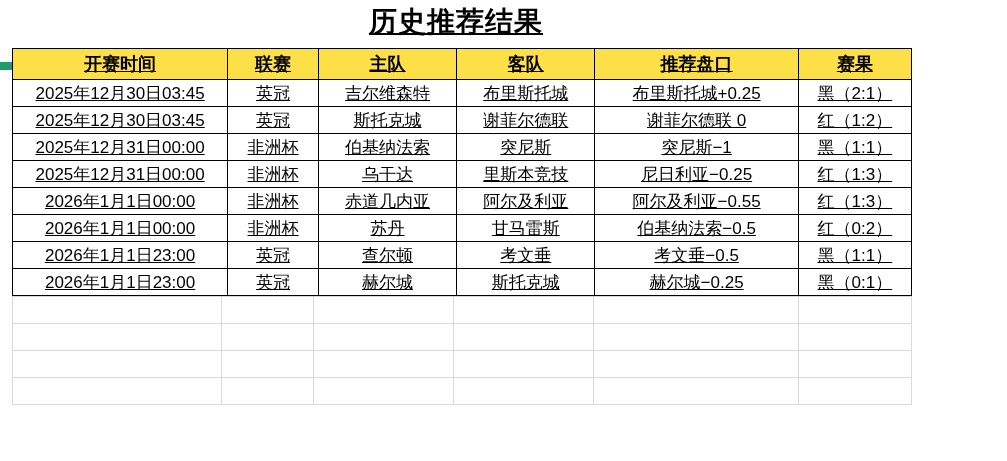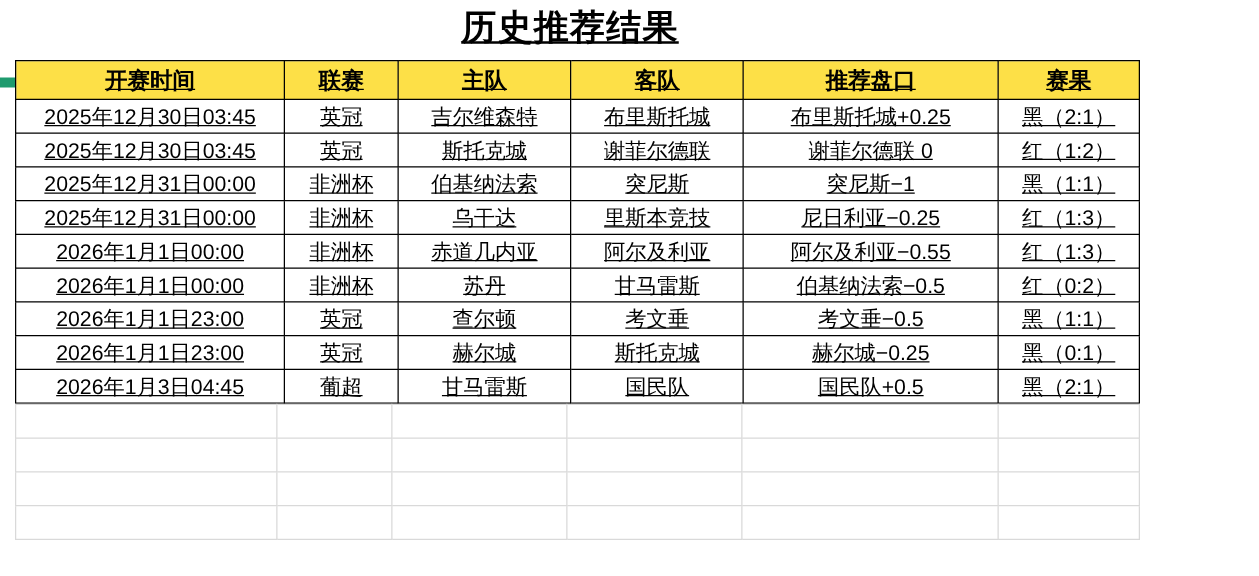--- a/index.html
+++ b/index.html
@@ -170,28 +170,20 @@
         <td class="col-5 result-black">黑（1:1）</td>
       </tr>
       <tr>
         <td class="col-0">2026年1月1日23:00</td>
         <td class="col-1">英冠</td>
         <td class="col-2">赫尔城</td>
         <td class="col-3">斯托克城</td>
         <td class="col-4">赫尔城−0.25</td>
         <td class="col-5 result-black">黑（0:1）</td>
       </tr>
-      <tr>
-        <td class="col-0">2026年1月3日04:45</td>
-        <td class="col-1">葡超</td>
-        <td class="col-2">甘马雷斯</td>
-        <td class="col-3">国民队</td>
-        <td class="col-4">国民队+0.5</td>
-        <td class="col-5 result-black">黑（2:1）</td>
-      </tr>
     </tbody>
   </table>
 
   <table class="empty-grid">
     <tbody>
       <tr>
         <td class="eg-0"></td>
         <td class="eg-1"></td>
         <td class="eg-2"></td>
         <td class="eg-3"></td>

